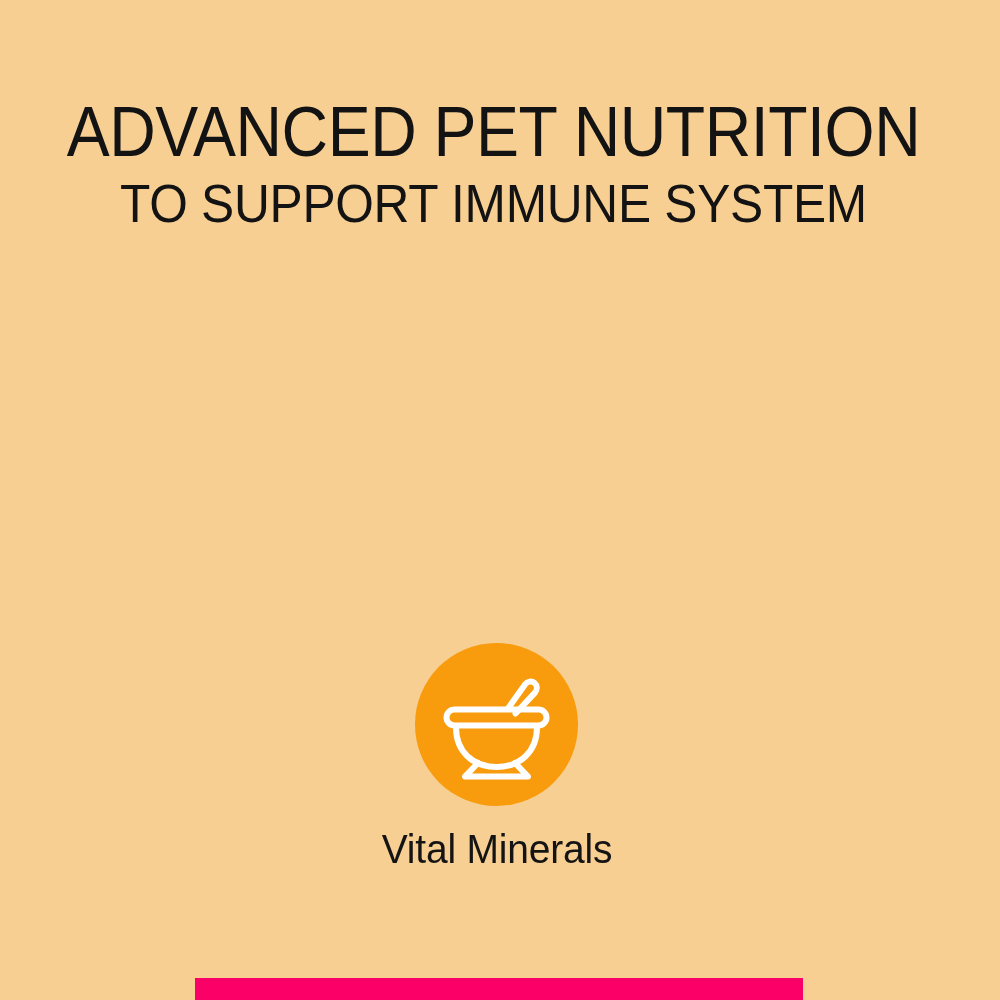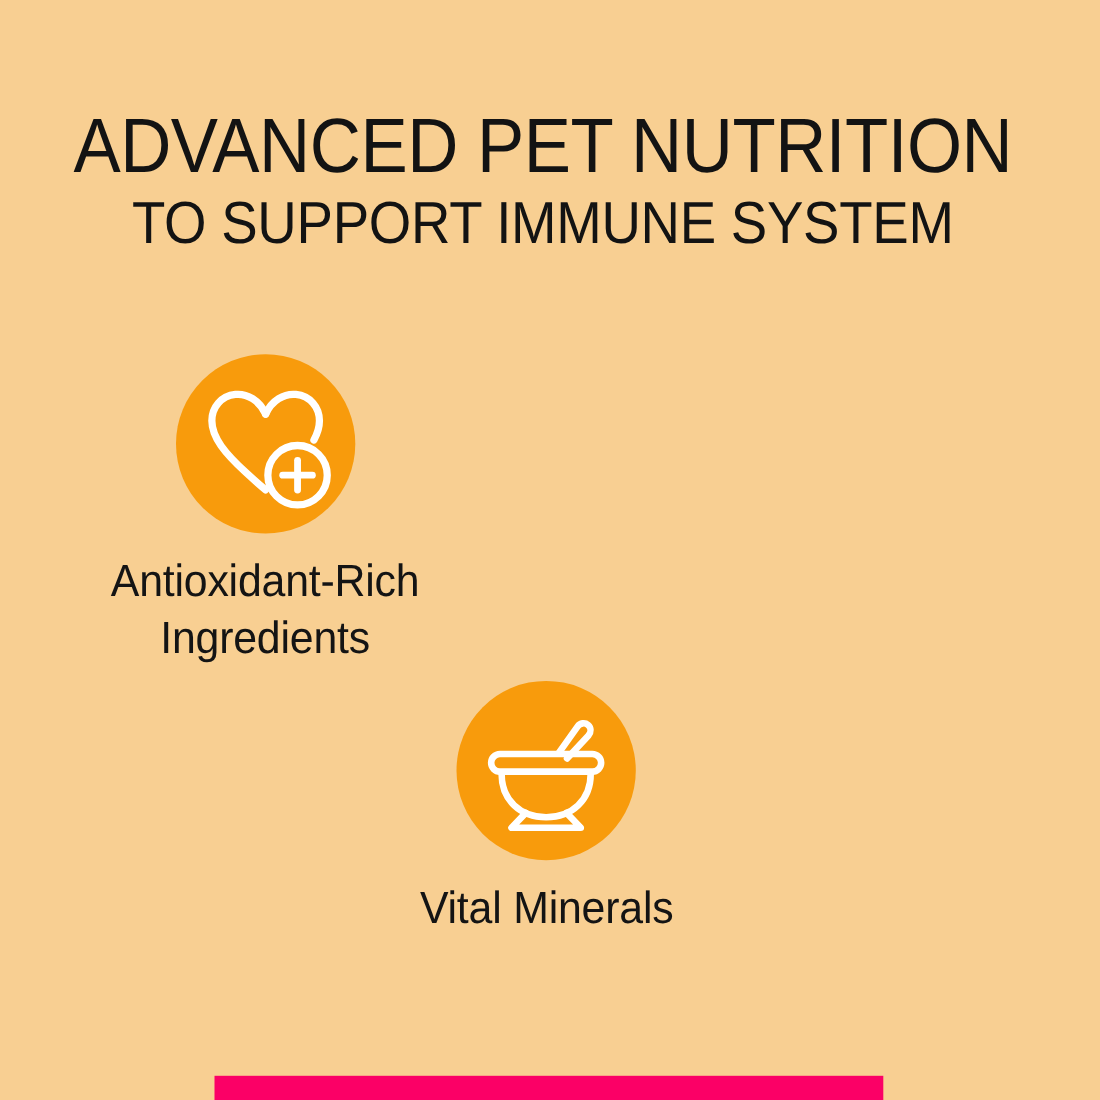--- a/index.html
+++ b/index.html
@@ -102,21 +102,21 @@
 
   #feature-vitamins {
     left: 564px;
     top: 322px;
     width: 362px;
   }
   #feature-vitamins .badge { margin-left: 99px; margin-right: auto; }
 
   #feature-minerals {
     left: 316px;
-    top: 619px;
+    top: 643px;
     width: 362px;
   }
   #feature-minerals .badge { margin-left: 99px; margin-right: auto; }
 
   
   #accent-bar {
     position: absolute;
     left: 195px;
     top: 978px;
     width: 608px;
@@ -127,42 +127,20 @@
 </head>
 <body>
 
 <div id="poster">
 
   <div class="headline-block">
     <span class="headline">ADVANCED PET NUTRITION</span>
     <span class="subheadline">TO SUPPORT IMMUNE SYSTEM</span>
   </div>
 
-  <div class="feature" id="feature-antioxidant">
-    <div class="badge">
-      <svg viewBox="0 0 163 163" xmlns="http://www.w3.org/2000/svg">
-
-        <path d="M81.5 54.5
-                 C 76.0 42.0, 64.5 35.5, 54.0 36.6
-                 C 41.0 38.0, 32.6 48.2, 32.6 60.6
-                 C 32.6 76.0, 45.0 90.5, 63.5 107.5
-                 C 70.0 113.5, 76.2 119.0, 81.5 123.3" fill="none" stroke="#ffffff" stroke-width="6.6" stroke-linecap="round" stroke-linejoin="round"></path>
-        <path d="M81.5 54.5
-                 C 87.0 42.0, 98.5 35.5, 109.0 36.6
-                 C 122.0 38.0, 130.4 48.2, 130.4 60.6
-                 C 130.4 66.5, 128.6 72.2, 125.4 78.0" fill="none" stroke="#ffffff" stroke-width="6.6" stroke-linecap="round" stroke-linejoin="round"></path>
-
-        <circle cx="110.5" cy="110.0" r="27.0" fill="none" stroke="#ffffff" stroke-width="6.6"></circle>
-        <line x1="110.5" y1="96.5" x2="110.5" y2="123.5" stroke="#ffffff" stroke-width="6.2" stroke-linecap="round"></line>
-        <line x1="97.0" y1="110.0" x2="124.0" y2="110.0" stroke="#ffffff" stroke-width="6.2" stroke-linecap="round"></line>
-      </svg>
-    </div>
-    <span class="feature-label">Antioxidant-Rich
-Ingredients</span>
-  </div>
 
 
   <div class="feature" id="feature-minerals">
     <div class="badge">
       <svg viewBox="0 0 163 163" xmlns="http://www.w3.org/2000/svg">
 
         <path d="M93.0 65.5
                  L 110.0 41.5
                  C 112.4 38.2, 116.8 37.6, 119.6 40.0
                  C 122.4 42.4, 122.5 46.6, 120.0 49.6

